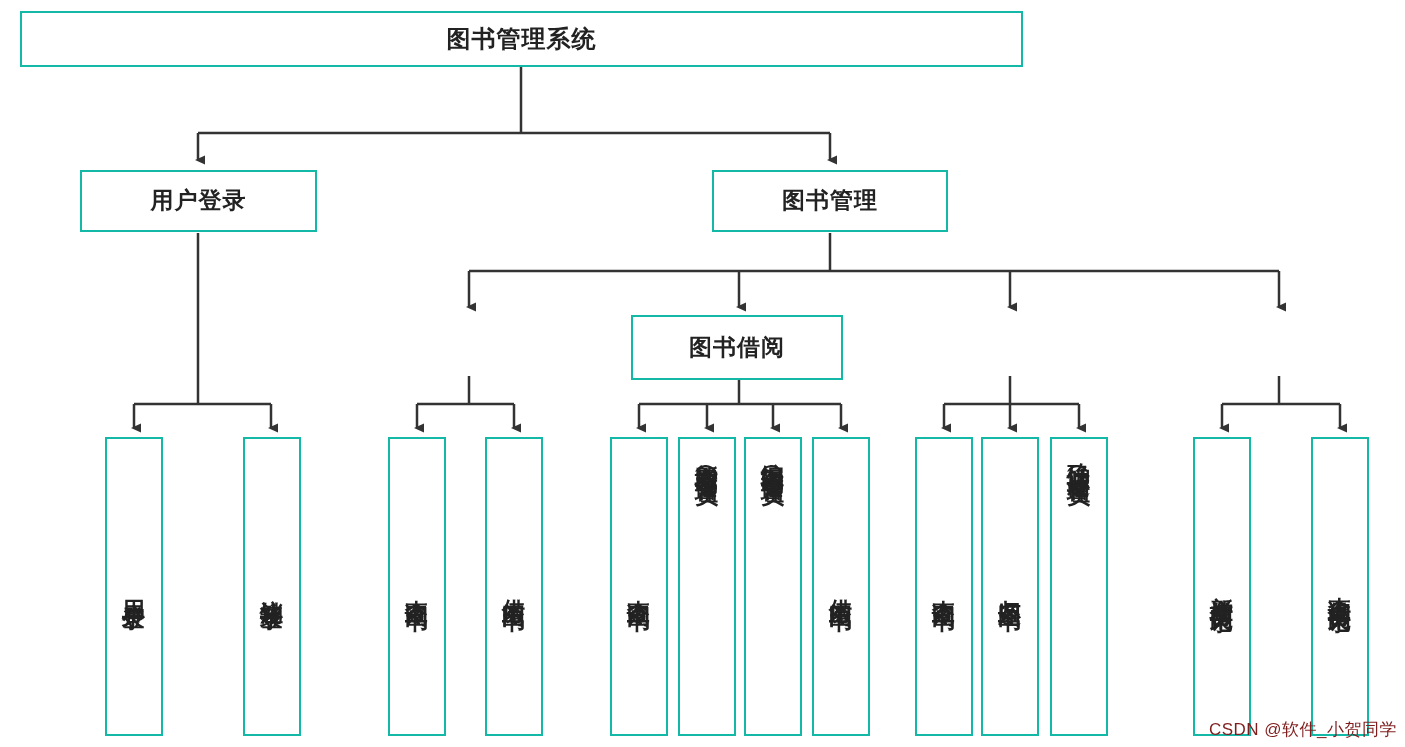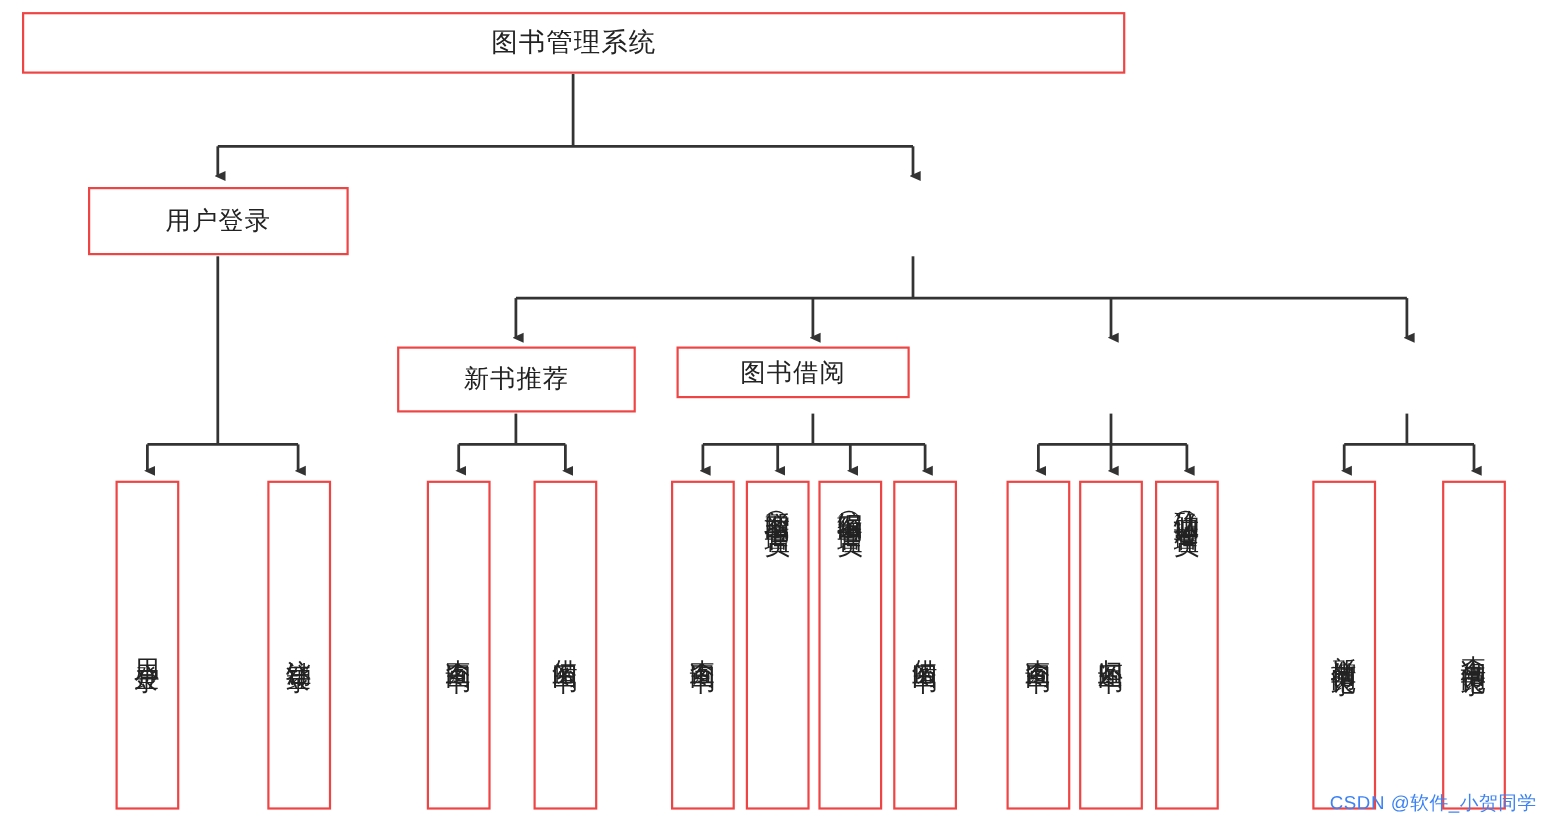--- a/index.html
+++ b/index.html
@@ -23,26 +23,27 @@
     left: 0;
     top: 0;
     width: 1405px;
     height: 747px;
     pointer-events: none;
   }
   .node {
     position: absolute;
     box-sizing: border-box;
     background: #ffffff;
-    border: 2px solid #ef4444;
+    border: 2px solid #14b8a6;
     display: flex;
     align-items: center;
     justify-content: center;
     color: #222222;
     z-index: 2;
+    font-weight: bold;
   }
   .node .node-label {
     display: block;
     text-align: center;
     line-height: 1.18;
     color: #222222;
   }
   
   .node.horiz .node-label {
     writing-mode: horizontal-tb;
@@ -68,21 +69,21 @@
   }
   .node.vert.center-text {
     align-items: center;
     padding-top: 0;
   }
   #watermark {
     position: absolute;
     right: 8px;
     bottom: 6px;
     font-size: 17px;
-    color: #3b82f6;
+    color: #7f1d1d;
     letter-spacing: 0.5px;
     white-space: nowrap;
     z-index: 5;
   }
 </style>
 </head>
 <body>
 
 <div id="diagram-root">
 
@@ -138,26 +139,26 @@
   </svg>
 
   <div class="node horiz root" style="left:20px; top:11px; width:1003px; height:56px;">
     <span class="node-label">图书管理系统</span>
   </div>
 
   <div class="node horiz" style="left:80px; top:170px; width:237px; height:62px;">
     <span class="node-label">用户登录</span>
   </div>
 
-
-  <div class="node horiz" style="left:361px; top:315px; width:217px; height:60px;">
-    <span class="node-label">新书推荐</span>
-  </div>
-
-  <div class="node horiz" style="left:615px; top:315px; width:212px; height:47px;">
+  <div class="node horiz" style="left:712px; top:170px; width:236px; height:62px;">
+    <span class="node-label">图书管理</span>
+  </div>
+
+
+  <div class="node horiz" style="left:631px; top:315px; width:212px; height:65px;">
     <span class="node-label">图书借阅</span>
   </div>
 
 
 
   <div class="node vert center-text" style="left:105px; top:437px; width:58px; height:299px;">
     <span class="node-label">用户登录</span>
   </div>
 
   <div class="node vert center-text" style="left:243px; top:437px; width:58px; height:299px;">

